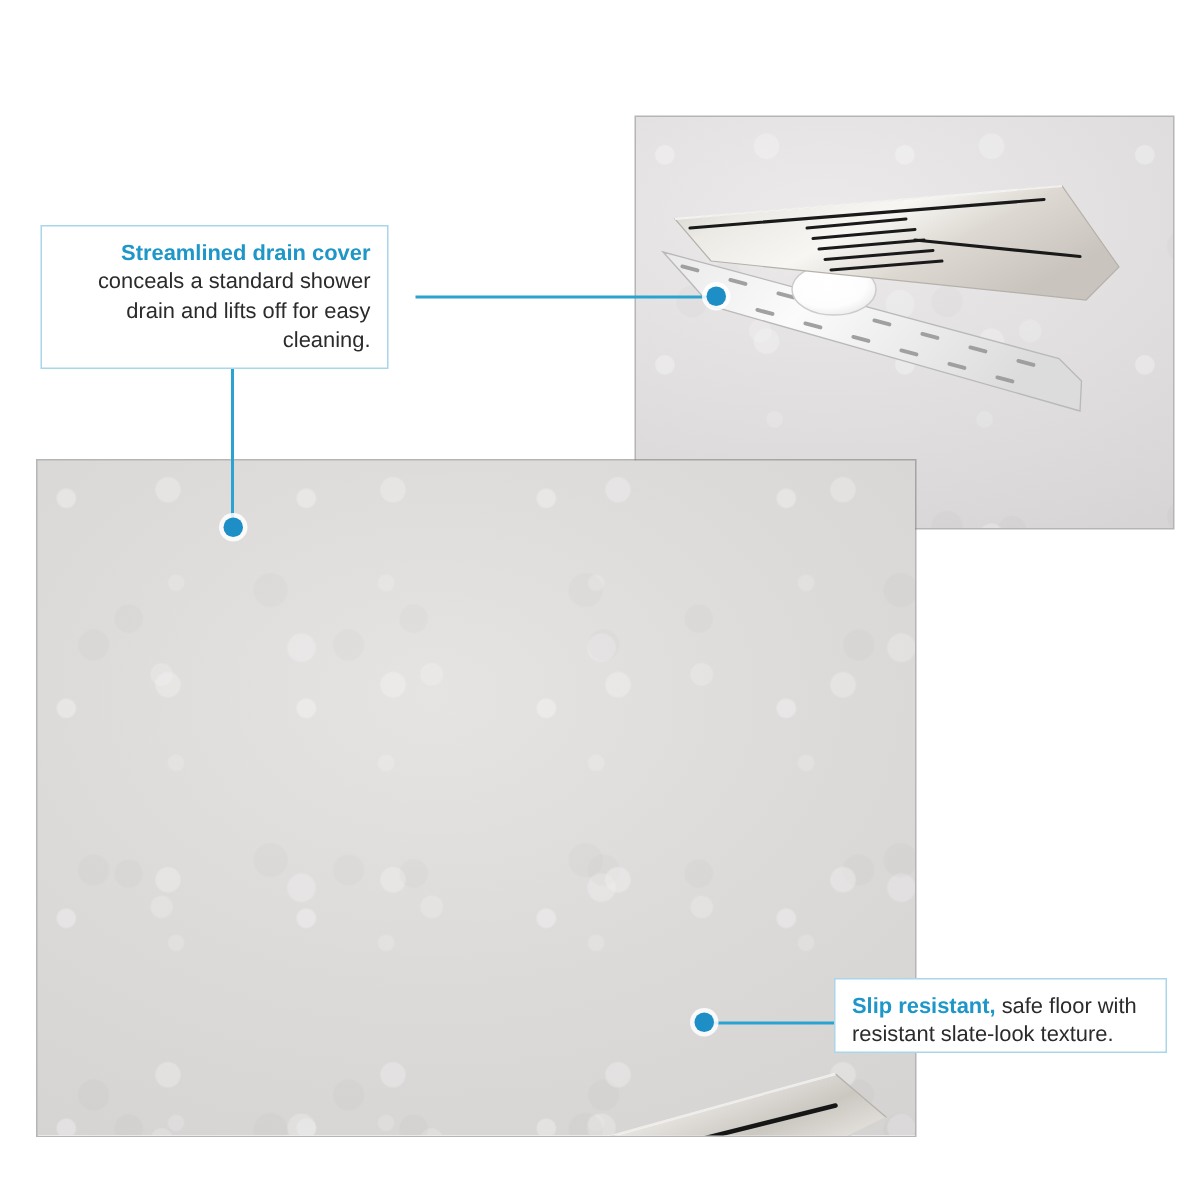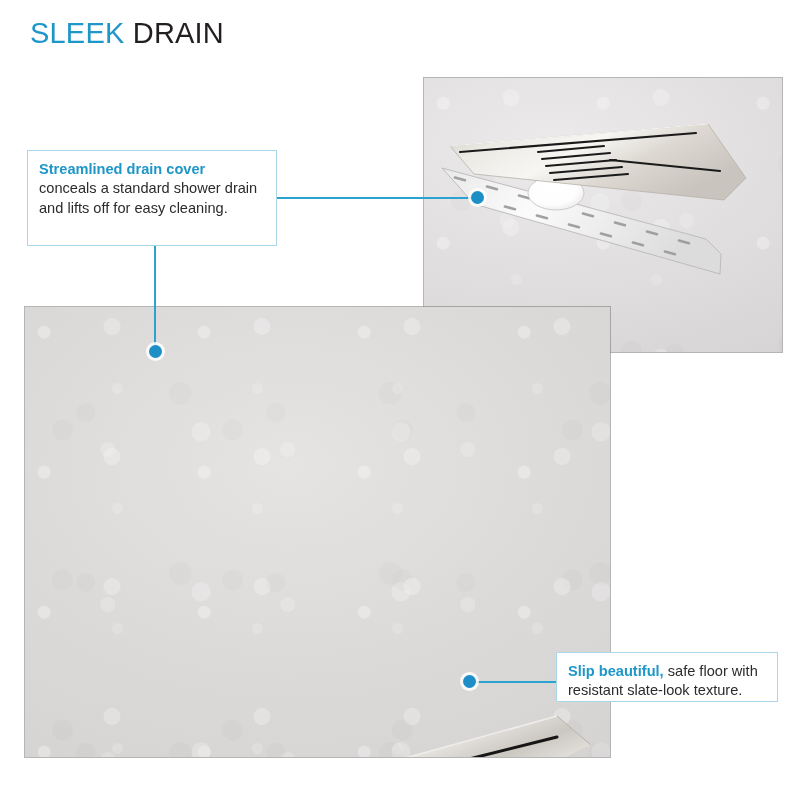--- a/index.html
+++ b/index.html
@@ -108,22 +108,23 @@
     font-size: 14.6px;
     line-height: 1.33;
   }
   .callout b {
     color: #1e96c8;
     font-weight: 700;
   }
   #callout-drain-cover {
     left: 27px;
     top: 150px;
-    width: 250px;
+    width: 232px;
     height: 96px;
+    text-align: right;
   }
   #callout-slip-resistant {
     left: 556px;
     top: 652px;
     width: 222px;
     height: 50px;
   }
 
   
   .leader-line {
@@ -151,23 +152,20 @@
   #leader-dot-floor-top{ left: 149px; top: 345px; }
 
   
   #leader-line-slip-h  { left: 476px; top: 681px; width: 82px; }
   #leader-dot-slip     { left: 463px; top: 675px; }
 </style>
 </head>
 <body>
 
 <div id="headline">
-  <div class="headline-line">
-    <span class="hl-accent">SLEEK</span><span class="hl-plain"> DRAIN</span>
-  </div>
 </div>
 
 <div class="photo-panel" id="panel-drain-cover">
   <div class="slate-texture"></div>
 
   <svg id="drain-plate-small" viewBox="0 0 322 180">
     <defs>
       <linearGradient id="steelA" x1="0" y1="0" x2="1" y2="0.5">
         <stop offset="0%" stop-color="#cfcbc4"></stop>
         <stop offset="22%" stop-color="#eceae5"></stop>
@@ -275,14 +273,14 @@
 <div class="leader-dot" id="leader-dot-floor-top"></div>
 
 <div class="leader-line h" id="leader-line-slip-h"></div>
 <div class="leader-dot" id="leader-dot-slip"></div>
 
 <div class="callout" id="callout-drain-cover">
   <b>Streamlined drain cover</b><span> conceals a standard shower drain and lifts off for easy cleaning.</span>
 </div>
 
 <div class="callout" id="callout-slip-resistant">
-  <b>Slip beautiful,</b><span> safe floor with resistant slate-look texture.</span>
+  <b>Slip resistant,</b><span> safe floor with resistant slate-look texture.</span>
 </div>
 
 </body></html>

